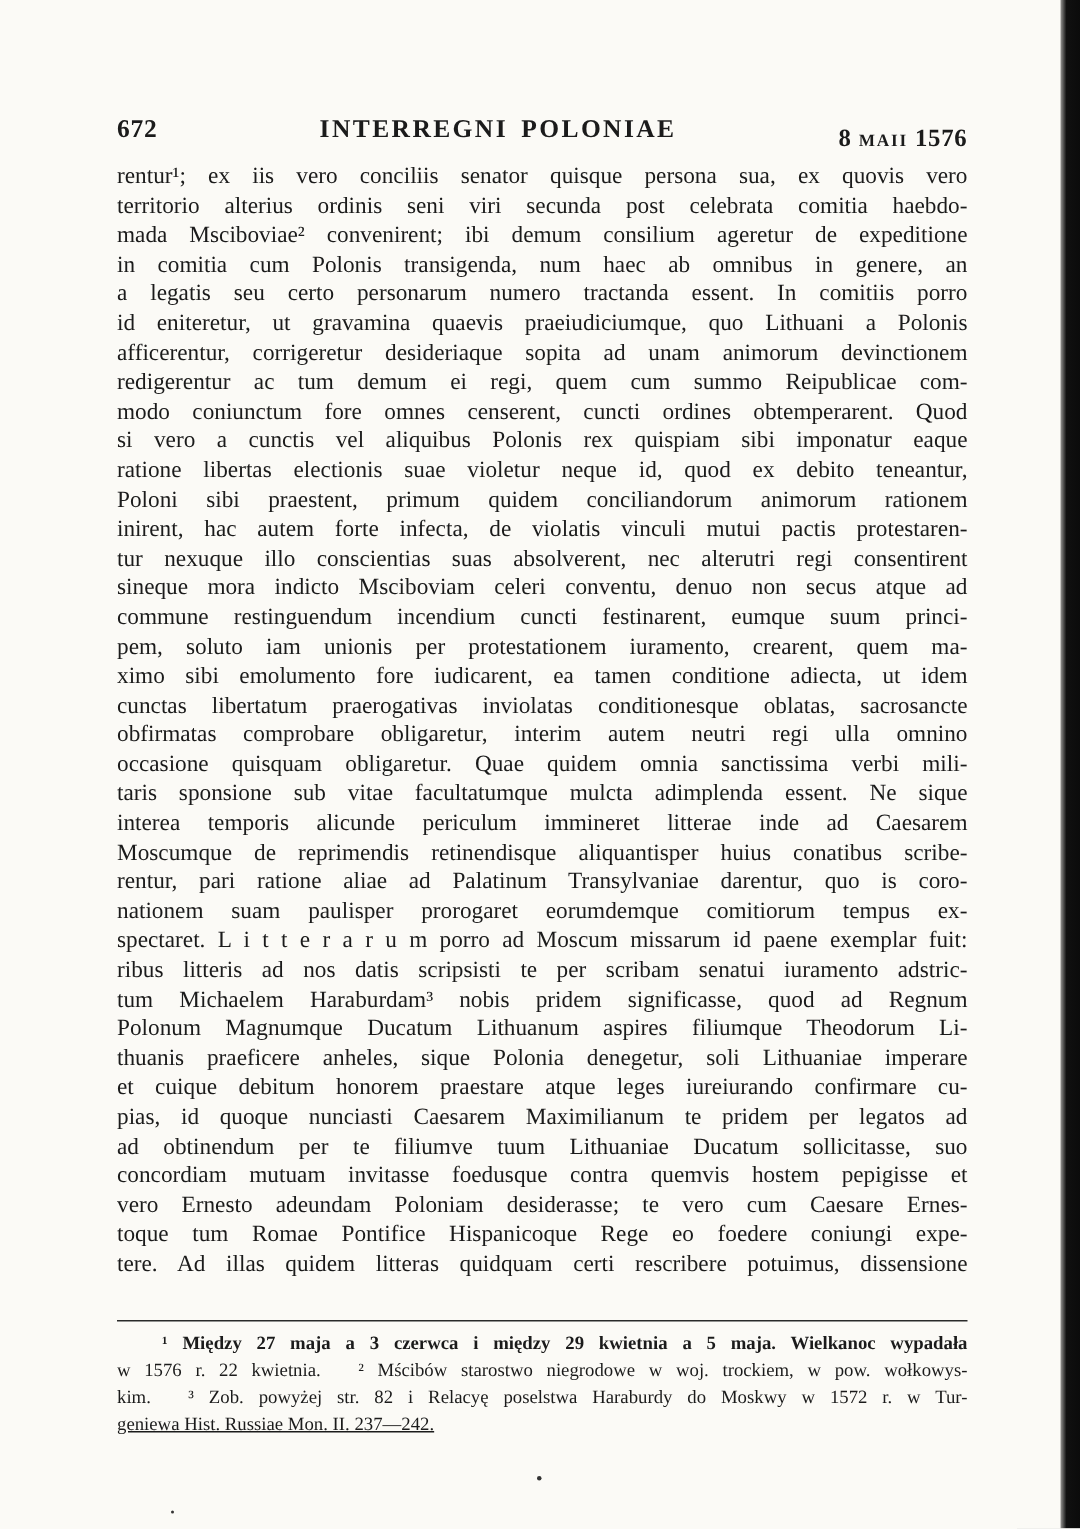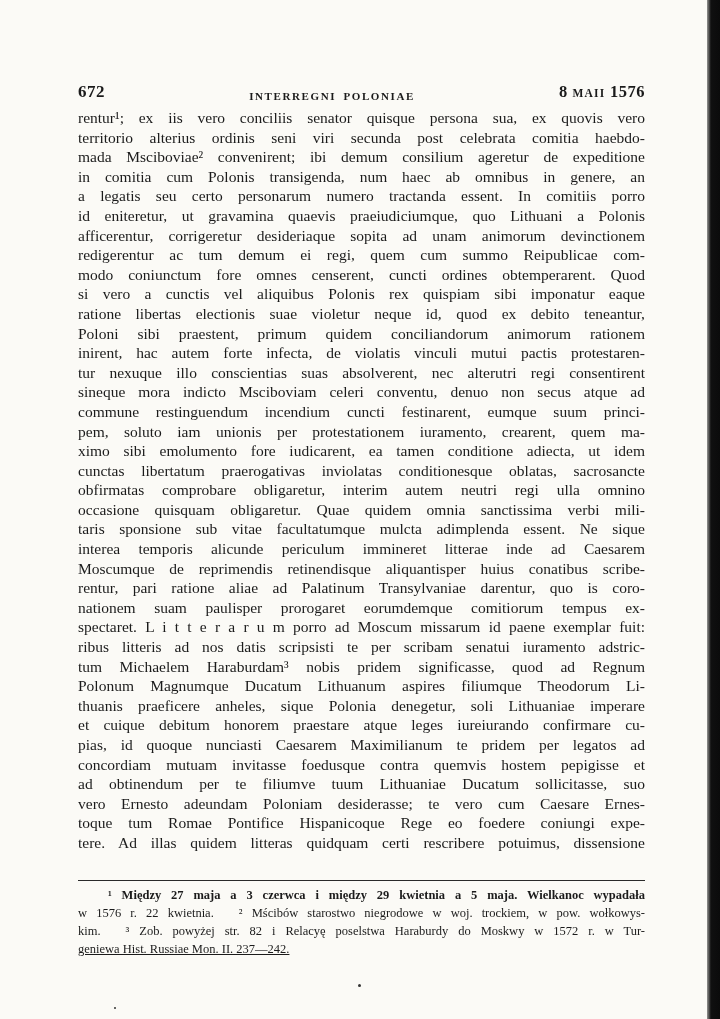--- a/index.html
+++ b/index.html
@@ -12,24 +12,24 @@
     color:#1b1b1b;
   }
   
   .scan-edge{
     position:absolute;top:0;right:0;width:13px;height:1019px;
     background:linear-gradient(90deg, rgba(25,25,25,.45) 0%, #101010 30%, #0b0b0b 100%);
   }
   .content{position:absolute;left:78px;width:567px;}
   .header{
     top:70px;
-    display:flex;justify-content:space-between;align-items:flex-end;
+    display:flex;justify-content:space-between;align-items:center;
   }
   .page-num{font-size:17px;font-weight:700;letter-spacing:.5px;}
-  .running-title{font-size:11px;font-weight:700;letter-spacing:1.6px;word-spacing:3px;}
+  .running-title{font-size:17px;font-weight:700;letter-spacing:1.6px;word-spacing:3px;}
   .date{font-size:16.5px;font-weight:700;letter-spacing:.5px;margin-top:12px;}
   .date .month{font-size:11.5px;letter-spacing:1.2px;}
   .body-text{top:108px;}
   .body-text .line{
     font-size:15.5px;
     line-height:19.6px;
     text-align:justify;
     text-align-last:justify;
     white-space:normal;
   }
@@ -90,22 +90,22 @@
       <div class="line">Moscumque de reprimendis retinendisque aliquantisper huius conatibus scribe-</div>
       <div class="line">rentur, pari ratione aliae ad Palatinum Transylvaniae darentur, quo is coro-</div>
       <div class="line">nationem suam paulisper prorogaret eorumdemque comitiorum tempus ex-</div>
       <div class="line">spectaret. L i t t e r a r u m porro ad Moscum missarum id paene exemplar fuit:</div>
       <div class="line">ribus litteris ad nos datis scripsisti te per scribam senatui iuramento adstric-</div>
       <div class="line">tum Michaelem Haraburdam³ nobis pridem significasse, quod ad Regnum</div>
       <div class="line">Polonum Magnumque Ducatum Lithuanum aspires filiumque Theodorum Li-</div>
       <div class="line">thuanis praeficere anheles, sique Polonia denegetur, soli Lithuaniae imperare</div>
       <div class="line">et cuique debitum honorem praestare atque leges iureiurando confirmare cu-</div>
       <div class="line">pias, id quoque nunciasti Caesarem Maximilianum te pridem per legatos ad</div>
+      <div class="line">ad obtinendum per te filiumve tuum Lithuaniae Ducatum sollicitasse, suo</div>
       <div class="line">concordiam mutuam invitasse foedusque contra quemvis hostem pepigisse et</div>
-      <div class="line">ad obtinendum per te filiumve tuum Lithuaniae Ducatum sollicitasse, suo</div>
       <div class="line">vero Ernesto adeundam Poloniam desiderasse; te vero cum Caesare Ernes-</div>
       <div class="line">toque tum Romae Pontifice Hispanicoque Rege eo foedere coniungi expe-</div>
       <div class="line">tere. Ad illas quidem litteras quidquam certi rescribere potuimus, dissensione</div>
     </main>
 
   <div class="footnote-rule"></div>
 
   <section class="content footnotes" style="position: absolute; top: 886px;">
       <div class="fline">¹ Między 27 maja a 3 czerwca i między 29 kwietnia a 5 maja. Wielkanoc wypadała</div>
       <div class="fline">w 1576 r. 22 kwietnia.  ² Mścibów starostwo niegrodowe w woj. trockiem, w pow. wołkowys-</div>

